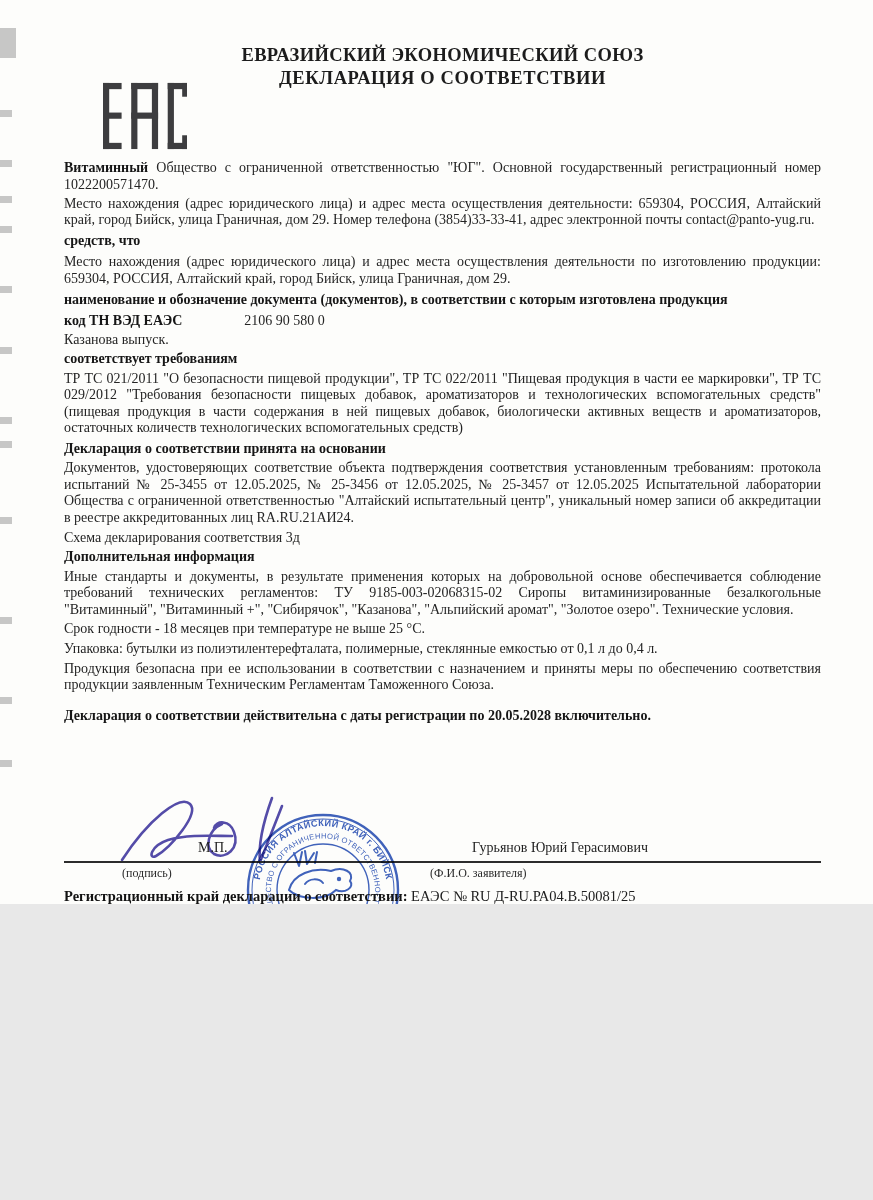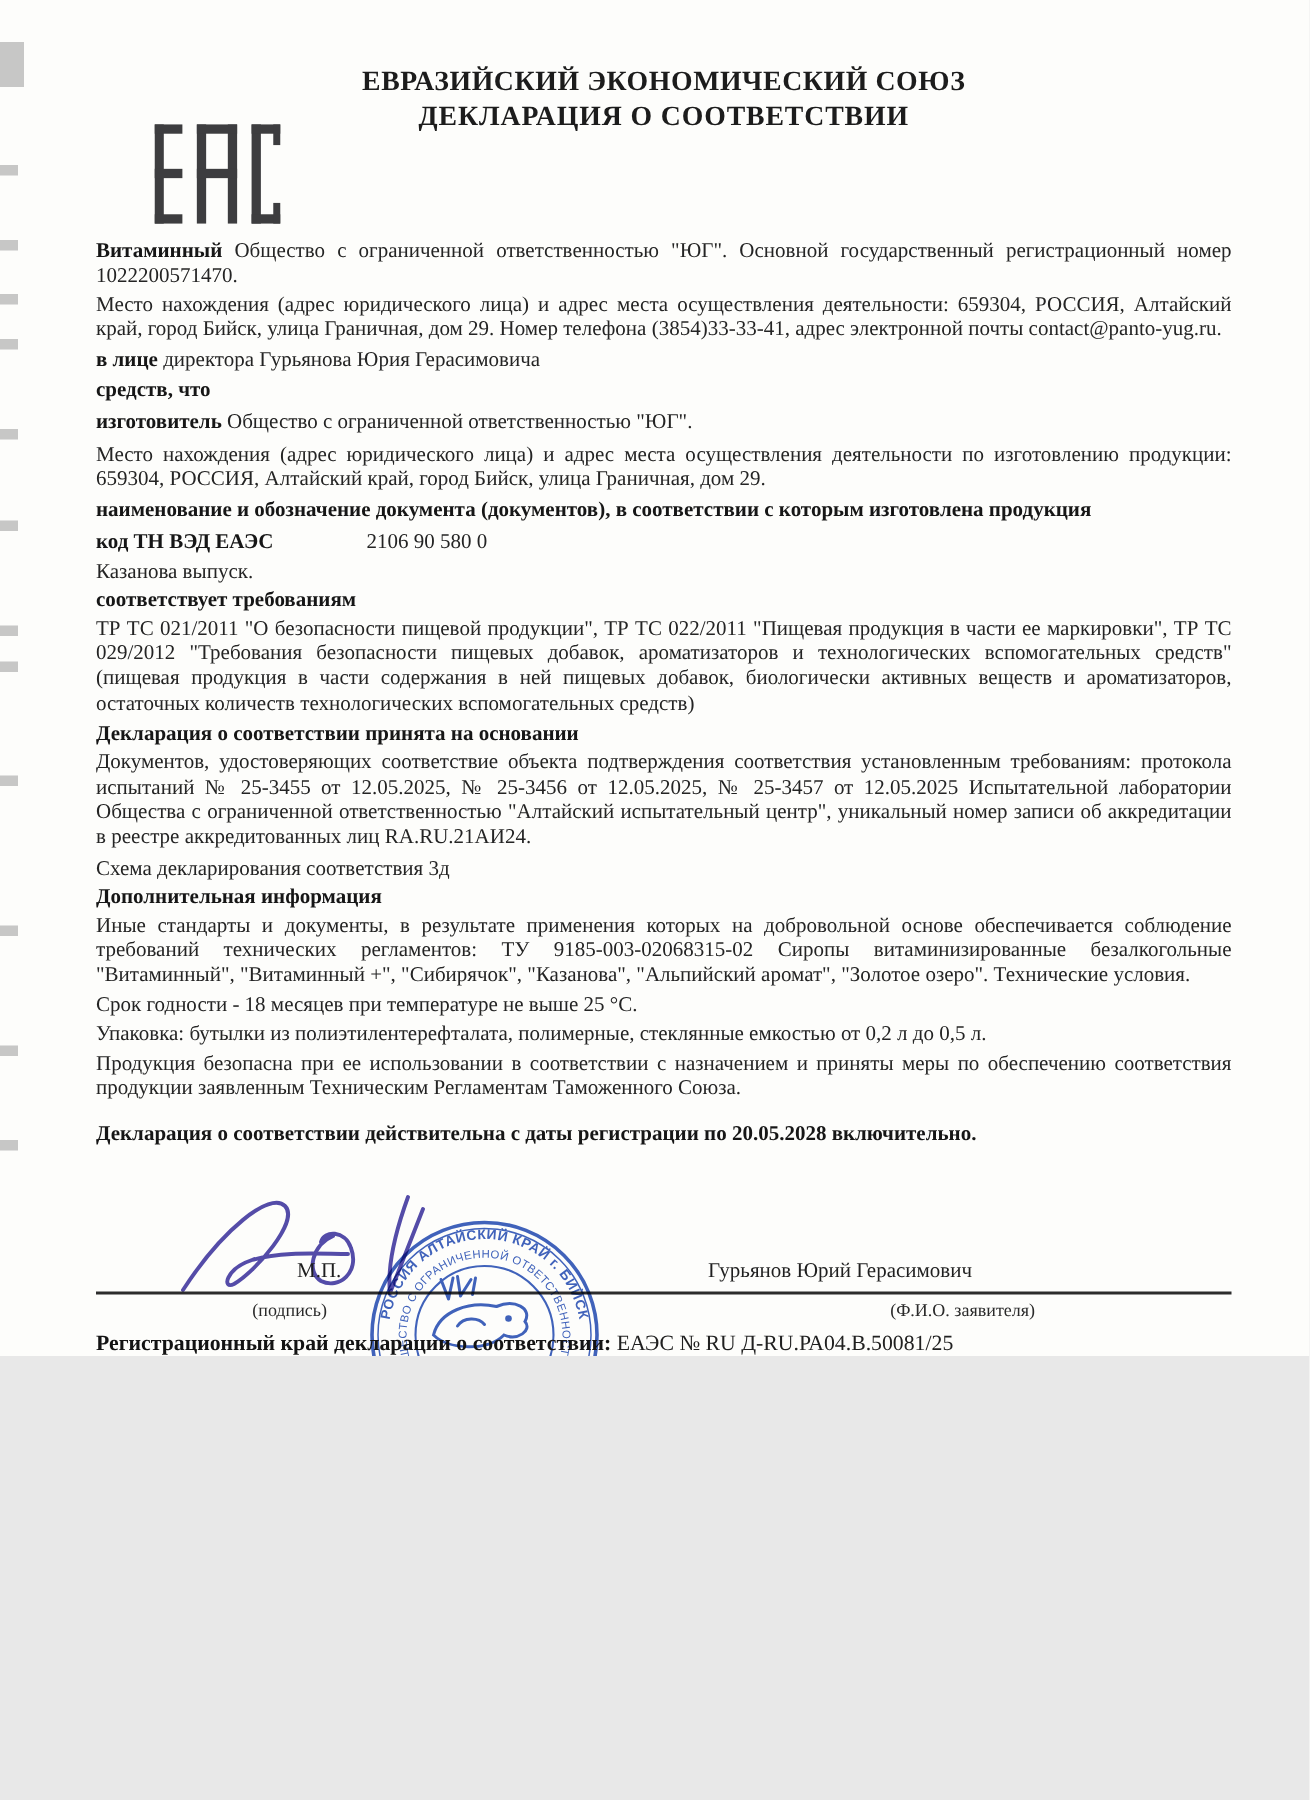--- a/index.html
+++ b/index.html
@@ -12,21 +12,21 @@
   
   .eac{position:absolute;left:103px;top:73px;}
   
   .paras{position:absolute;left:64px;top:160px;width:757px;}
   .para{margin:0 0 2.5px 0;font-size:14px;line-height:16.6px;text-align:justify;color:#242424;}
   .para b{color:#161616;}
   .para .gap{display:inline-block;width:62px;}
   .gapline{text-align:left;}
   
   .rule{position:absolute;left:64px;top:861px;width:757px;height:1.5px;background:#2c2c2c;}
-  .cap{position:absolute;font-size:12px;color:#2a2a2a;text-align:right;}
+  .cap{position:absolute;font-size:12px;color:#2a2a2a;text-align:left;}
   .mp{position:absolute;left:198px;top:840px;font-size:14px;color:#1e1e1e;}
   .name{position:absolute;left:430px;top:840px;width:260px;text-align:center;font-size:14px;color:#1f1f1f;}
   .sig{position:absolute;left:104px;top:786px;mix-blend-mode:multiply;}
   .stamp{position:absolute;left:243px;top:810px;mix-blend-mode:multiply;opacity:.92;}
   .regline{position:absolute;left:64px;width:757px;font-size:14.5px;color:#202020;}
   .regline b{color:#131313;}
   .qr{position:absolute;left:131px;top:935px;}
   .marks div{position:absolute;left:0;background:#9a9a9a;opacity:.55;}
 </style>
 </head>
@@ -58,36 +58,34 @@
   </div>
 
   <div class="header">
     <div class="h1">ЕВРАЗИЙСКИЙ ЭКОНОМИЧЕСКИЙ СОЮЗ</div>
     <div class="h2">ДЕКЛАРАЦИЯ О СООТВЕТСТВИИ</div>
   </div>
 
   <div class="paras">
       <p class="para"><b>Витаминный</b> <span>Общество с ограниченной ответственностью "ЮГ". Основной государственный регистрационный номер 1022200571470.</span></p>
       <p class="para" style="margin-top: 2px;"><span>Место нахождения (адрес юридического лица) и адрес места осуществления деятельности: 659304, РОССИЯ, Алтайский край, город Бийск, улица Граничная, дом 29. Номер телефона (3854)33-33-41, адрес электронной почты contact@panto-yug.ru.</span></p>
-      <p class="para" style="margin-top: 4px;"><b>в лице</b> <span>директора Гурьянова Юрия Герасимовича</span></p>
       <p class="para" style="margin-top: 4px;"><b>средств, что</b></p>
-      <p class="para" style="margin-top: 4px;"><b>изготовитель</b> <span>Общество с ограниченной ответственностью "ЮГ".</span></p>
       <p class="para" style="margin-top: 5px;"><span>Место нахождения (адрес юридического лица) и адрес места осуществления деятельности по изготовлению продукции: 659304, РОССИЯ, Алтайский край, город Бийск, улица Граничная, дом 29.</span></p>
       <p class="para" style="margin-top: 4px;"><b>наименование и обозначение документа (документов), в соответствии с которым изготовлена продукция</b></p>
       <p class="para gapline" style="margin-top: 5px;"><b>код ТН ВЭД ЕАЭС</b><span class="gap"></span><span>2106 90 580 0</span></p>
       <p class="para"><span>Казанова выпуск.</span></p>
       <p class="para"><b>соответствует требованиям</b></p>
       <p class="para"><span>ТР ТС 021/2011 "О безопасности пищевой продукции", ТР ТС 022/2011 "Пищевая продукция в части ее маркировки", ТР ТС 029/2012 "Требования безопасности пищевых добавок, ароматизаторов и технологических вспомогательных средств" (пищевая продукция в части содержания в ней пищевых добавок, биологически активных веществ и ароматизаторов, остаточных количеств технологических вспомогательных средств)</span></p>
       <p class="para" style="margin-top: 4px;"><b>Декларация о соответствии принята на основании</b></p>
       <p class="para"><span>Документов, удостоверяющих соответствие объекта подтверждения соответствия установленным требованиям: протокола испытаний № 25-3455 от 12.05.2025, № 25-3456 от 12.05.2025, № 25-3457 от 12.05.2025 Испытательной лаборатории Общества с ограниченной ответственностью "Алтайский испытательный центр", уникальный номер записи об аккредитации в реестре аккредитованных лиц RA.RU.21АИ24.</span></p>
       <p class="para" style="margin-top: 4px;"><span>Схема декларирования соответствия 3д</span></p>
       <p class="para"><b>Дополнительная информация</b></p>
       <p class="para"><span>Иные стандарты и документы, в результате применения которых на добровольной основе обеспечивается соблюдение требований технических регламентов: ТУ 9185-003-02068315-02 Сиропы витаминизированные безалкогольные "Витаминный", "Витаминный +", "Сибирячок", "Казанова", "Альпийский аромат", "Золотое озеро". Технические условия.</span></p>
       <p class="para" style="margin-top: 3px;"><span>Срок годности - 18 месяцев при температуре не выше 25 °С.</span></p>
-      <p class="para" style="margin-top: 3px;"><span>Упаковка: бутылки из полиэтилентерефталата, полимерные, стеклянные емкостью от 0,2 л до 0,5 л.</span></p>
+      <p class="para" style="margin-top: 3px;"><span>Упаковка: бутылки из полиэтилентерефталата, полимерные, стеклянные емкостью от 0,1 л до 0,4 л.</span></p>
       <p class="para" style="margin-top: 3px;"><span>Продукция безопасна при ее использовании в соответствии с назначением и приняты меры по обеспечению соответствия продукции заявленным Техническим Регламентам Таможенного Союза.</span></p>
       <p class="para" style="margin-top: 14px;"><b>Декларация о соответствии действительна с даты регистрации по 20.05.2028 включительно.</b></p>
     </div>
 
   <svg class="sig" width="215" height="90" viewBox="0 0 215 90">
     <g fill="none" stroke="#463da4" stroke-width="2.6" stroke-linecap="round" opacity=".92">
       <path d="M18,74 C44,34 76,8 86,18 C96,28 66,62 52,70 C44,74 46,60 64,54 C84,48 110,50 128,50"></path>
       <path d="M118,38 C104,44 100,62 110,68 C122,74 136,62 130,46 C126,34 112,34 110,42"></path>
       <path d="M168,12 C160,34 154,58 156,76"></path>
       <path d="M156,76 L178,20"></path>

